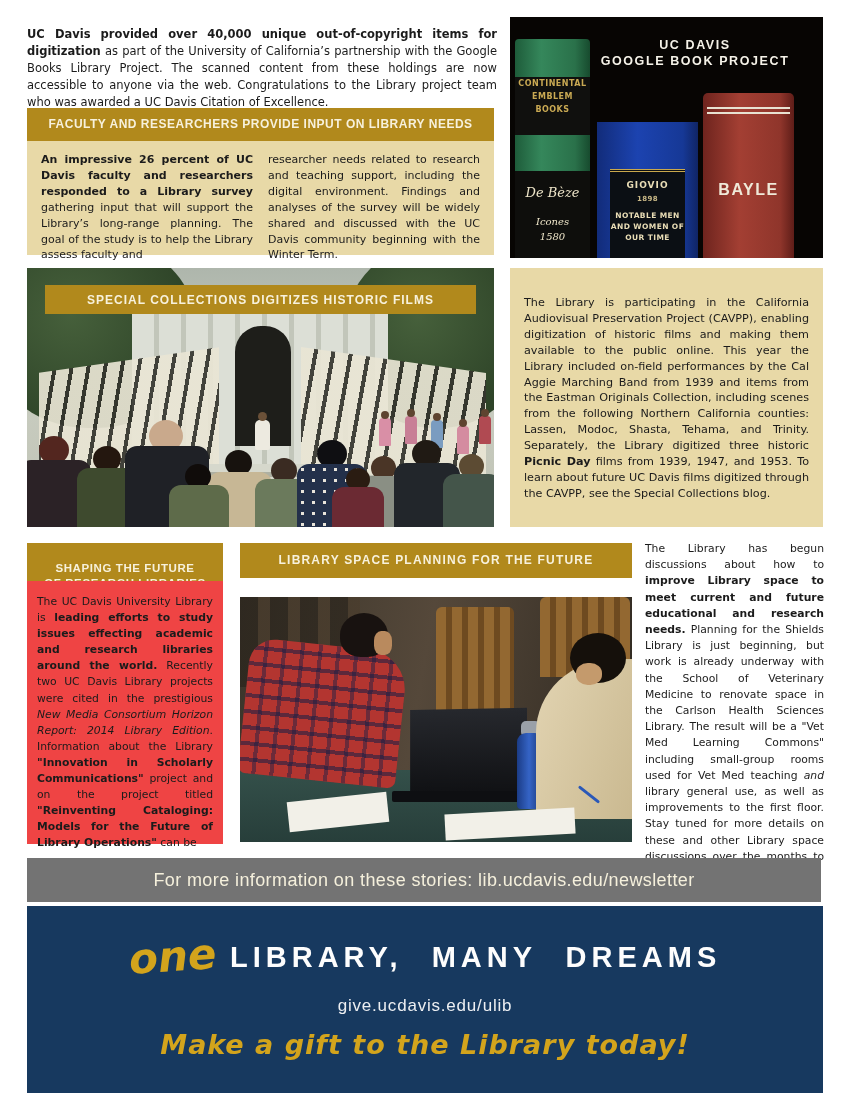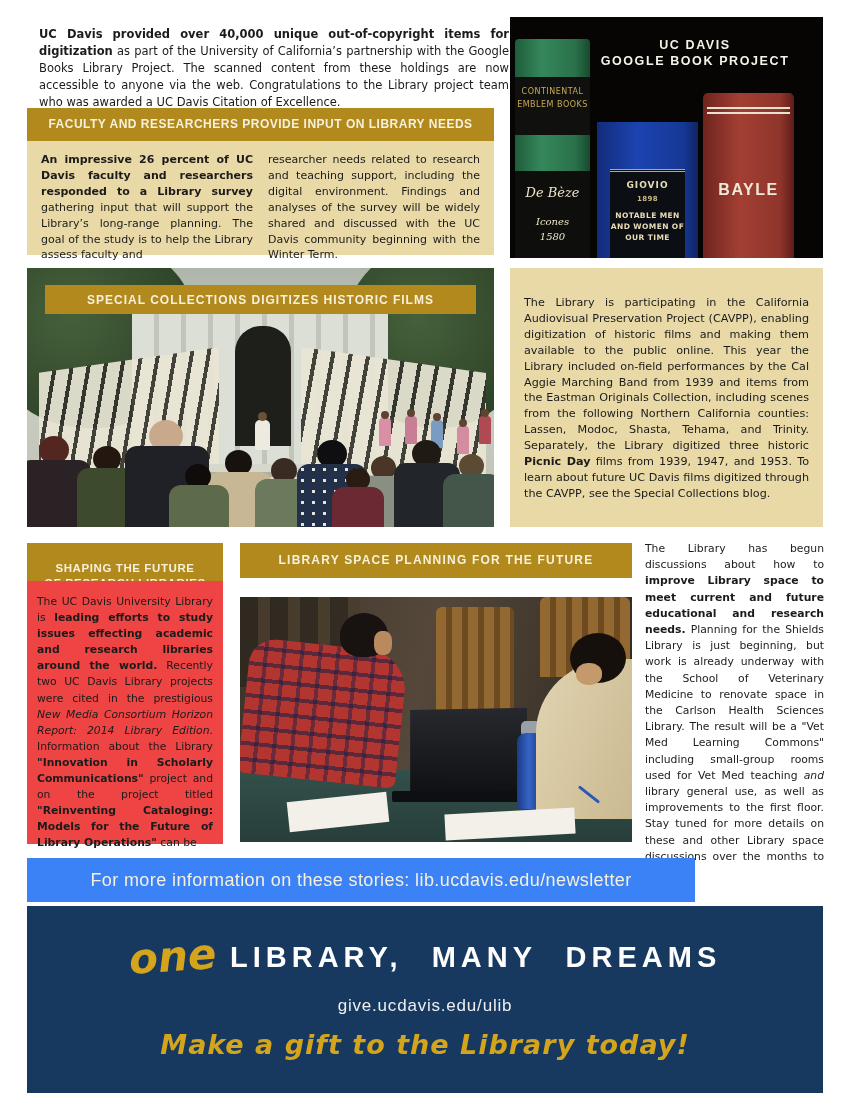--- a/index.html
+++ b/index.html
@@ -12,31 +12,31 @@
 
   
   .gold-banner{background:#B1891C;color:#F7F1DC;font-family:"Liberation Sans",sans-serif;
                font-weight:700;text-align:center;letter-spacing:1px;}
   #banner-faculty{left:27px;top:108px;width:467px;height:33px;line-height:33px;font-size:12px;letter-spacing:.5px;}
   #banner-films{left:18px;top:17px;width:431px;height:29px;line-height:31px;font-size:12px;letter-spacing:1px;}
   #banner-shaping{left:27px;top:543px;width:196px;height:38px;font-size:11.5px;letter-spacing:.6px;padding-top:18px;box-sizing:border-box;line-height:15px;}
   #banner-space{left:240px;top:543px;width:392px;height:35px;line-height:35px;font-size:12px;letter-spacing:1.2px;}
 
   
-  #intro{left:27px;top:14px;width:470px;font-size:11.5px;line-height:17px;margin-left:12px;}
+  #intro{left:27px;top:14px;width:470px;font-size:11.5px;line-height:17px;}
 
   
   #books-photo{left:510px;top:17px;width:313px;height:241px;background:#070503;overflow:hidden;}
   #books-title{left:70px;top:20px;width:230px;text-align:center;color:#F5F2E8;
                font-family:"Liberation Sans",sans-serif;font-weight:700;font-size:12.5px;
                letter-spacing:1.6px;line-height:16px;}
   .book{position:absolute;}
   #book-green{left:5px;top:22px;width:75px;height:219px;background:linear-gradient(90deg,#1E5C3A,#35875B 35%,#2A714A 80%,#174B2E);border-radius:4px 4px 0 0;}
   #book-green .band-top{position:absolute;left:0;top:38px;width:100%;height:58px;background:#10100E;
-      color:#C9A953;font-size:8px;font-weight:400;text-align:center;letter-spacing:.5px;line-height:13px;padding-top:8px;box-sizing:border-box;}
+      color:#C9A953;font-size:8px;font-weight:700;text-align:center;letter-spacing:.5px;line-height:13px;box-sizing:border-box;}
   #book-green .band-low{position:absolute;left:0;top:132px;width:100%;height:87px;background:#0E0E0C;
       color:#EDE4C8;text-align:center;font-family:"DejaVu Serif",serif;}
   .degbeze{font-style:italic;font-size:13px;margin-top:14px;}
   .icones{font-style:italic;font-size:10px;margin-top:16px;}
   .year1580{font-style:italic;font-size:10px;margin-top:4px;}
   #book-blue{left:87px;top:105px;width:101px;height:136px;background:linear-gradient(90deg,#122C7A,#1C43B0 40%,#163896 85%,#102565);}
   #book-blue .label{position:absolute;left:13px;top:47px;width:75px;height:89px;background:#0B0F14;
       border-top:3px double #C9A84C;color:#E9DDB6;text-align:center;font-size:7.5px;font-weight:700;letter-spacing:.4px;line-height:11px;}
   #book-blue .giovio{font-size:9px;margin-top:8px;letter-spacing:1px;}
   #book-blue .g-year{font-size:7px;margin-top:3px;margin-bottom:5px;color:#C9B887;}
@@ -101,21 +101,21 @@
           background:linear-gradient(110deg,#E2D4B2,#C9B88F 70%);}
   #hoodie-head{position:absolute;left:330px;top:36px;width:56px;height:50px;border-radius:50%;background:#15100B;}
   #hoodie-face{position:absolute;left:336px;top:66px;width:26px;height:22px;border-radius:45%;background:#C49A6C;}
   .paper{position:absolute;background:#F2F0E8;}
   #pen{position:absolute;left:336px;top:196px;width:26px;height:3px;background:#2A58B8;transform:rotate(38deg);border-radius:2px;}
 
   
   #space-text{left:645px;top:541px;width:179px;font-size:10.8px;line-height:16.2px;text-align:justify;}
 
   
-  #info-banner{left:27px;top:858px;width:668px;height:44px;background:#3b82f6;color:#F5F0DC;
+  #info-banner{left:27px;top:858px;width:794px;height:44px;background:#737373;color:#F5F0DC;
                font-family:"Liberation Sans",sans-serif;font-size:18px;line-height:44px;text-align:center;letter-spacing:.4px;}
 
   
   #footer{left:27px;top:906px;width:796px;height:187px;background:#17395F;text-align:center;color:#fff;}
   #footer-line1{margin-top:26px;}
   #one-script{display:inline-block;color:#D3A41C;font-style:italic;font-weight:700;font-size:42px;
               transform:rotate(-4deg);margin-right:14px;vertical-align:-4px;}
   #dreams-head{font-family:"Liberation Sans",sans-serif;font-weight:700;font-size:29px;
                letter-spacing:5px;word-spacing:16px;color:#FDFDFD;}
   #gift-line{margin-top:13px;color:#D3A41C;font-style:italic;font-weight:700;font-size:27px;letter-spacing:1px;}

